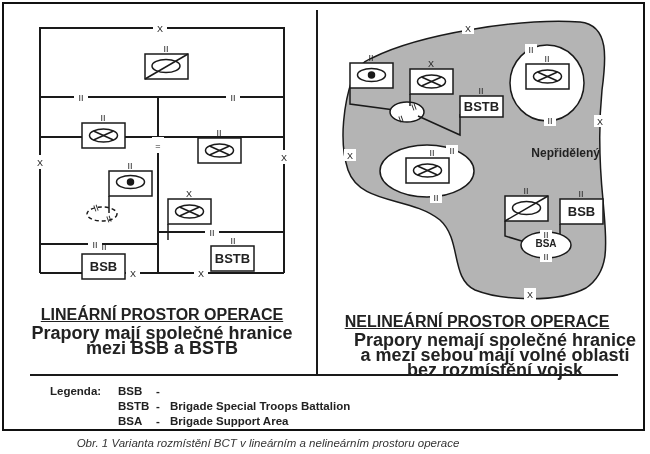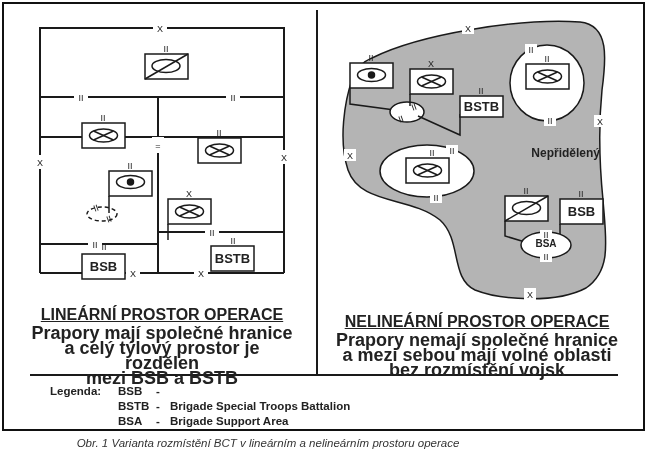--- a/index.html
+++ b/index.html
@@ -194,26 +194,25 @@
 <div class="lbl" style="left:560px;top:204px;width:43px;font-size:13px;">BSB</div>
 <div class="lbl" style="left:526px;top:238px;width:40px;font-size:10px;">BSA</div>
 
 <div class="lbl" style="left:490px;top:146px;width:110px;font-size:12px;line-height:15px;text-align:right;">
   <div>Nepřidělený</div>
 </div>
 
 <div class="lbl title-u" style="left:40px;top:306px;width:244px;">LINEÁRNÍ PROSTOR OPERACE</div>
 <div class="lbl desc" style="left:30px;top:326px;width:264px;">
   <div>Prapory mají společné hranice</div>
-  <div>a celý týlový prostor je rozdělen</div>
   <div>mezi BSB a BSTB</div>
 </div>
 
 <div class="lbl title-u" style="left:322px;top:313px;width:310px;">NELINEÁRNÍ PROSTOR OPERACE</div>
-<div class="lbl desc" style="left:322px;top:333px;width:310px;">
+<div class="lbl desc" style="left:340px;top:333px;width:310px;">
   <div>Prapory nemají společné hranice</div>
   <div>a mezi sebou mají volné oblasti</div>
   <div>bez rozmístění vojsk</div>
 </div>
 
 <div class="legend">
   <div class="legend-row">
     <span class="lk">Legenda:</span>
     <span class="ab">BSB</span>
     <span class="dash">-</span>

